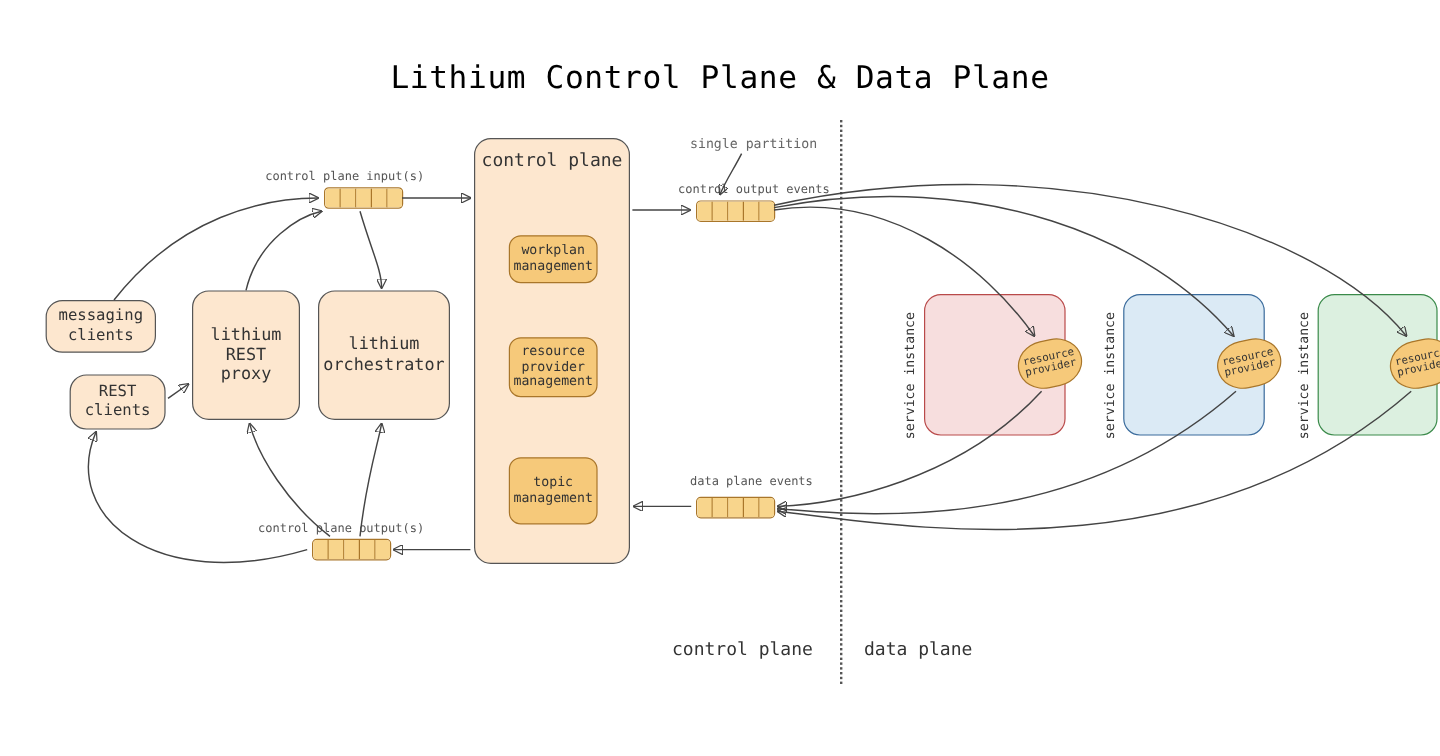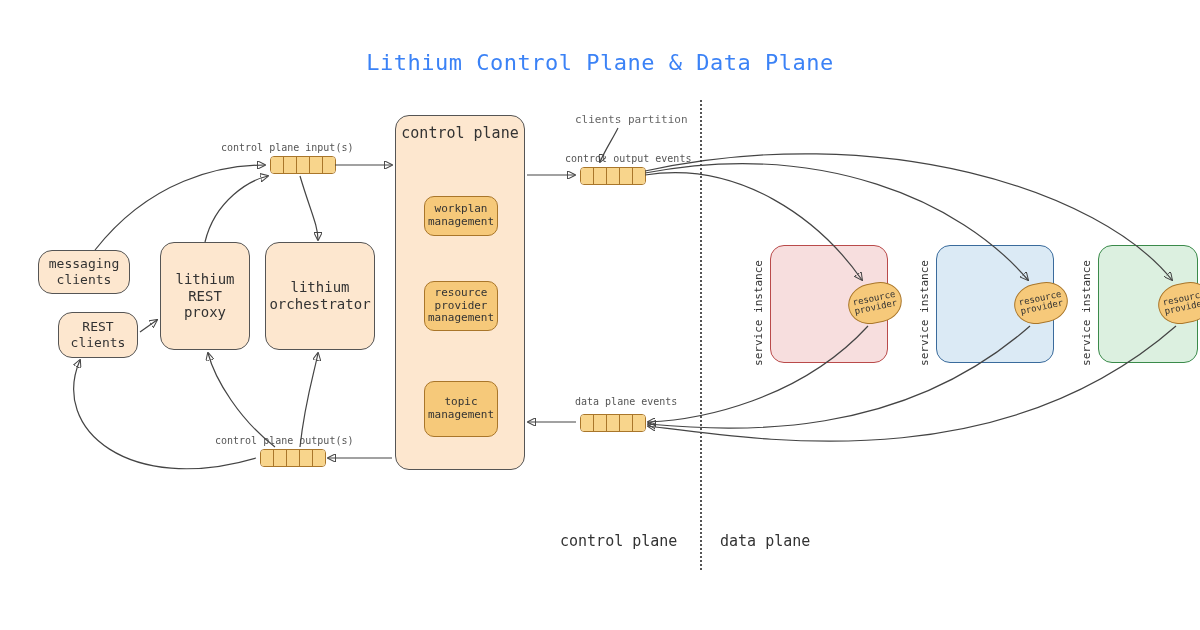--- a/index.html
+++ b/index.html
@@ -1,17 +1,17 @@
 <!DOCTYPE html>
 <html><head>
 <meta charset="utf-8">
 <style>
 html,body{margin:0;padding:0;width:1200px;height:630px;background:#fff;font-family:ui-monospace,Menlo,Consolas,monospace;color:#333}
 .canvas{position:relative;width:1200px;height:630px}
-.title{position:absolute;left:50%;top:50px;transform:translateX(-50%);font-size:22px;letter-spacing:.5px;color:#3b82f6}
+.title{position:absolute;left:50%;top:50px;transform:translateX(-50%);font-size:26px;letter-spacing:.5px;color:#000000}
 .box{position:absolute;border:1.5px solid #555;border-radius:14px;background:#fde7cf;display:flex;align-items:center;justify-content:center;text-align:center;font-size:14px;line-height:1.2;padding:6px;box-sizing:border-box}
 .box.small{font-size:13px}
 .container{position:absolute;border:1.5px solid #555;border-radius:14px;background:#fde7cf;box-sizing:border-box}
 .container .hdr{position:absolute;top:8px;left:0;right:0;text-align:center;font-size:15px}
 .inner{position:absolute;border:1.5px solid #a9762a;border-radius:10px;background:#f6c97a;font-size:11px;display:flex;align-items:center;justify-content:center;text-align:center;line-height:1.15;padding:4px;box-sizing:border-box}
 .queue{position:absolute;display:flex;border:1.5px solid #a9762a;border-radius:4px;overflow:hidden}
 .queue .cell{width:12px;height:16px;background:#f8d58c;border-right:1px solid #a9762a}
 .queue .cell:last-child{border-right:none}
 .qlabel{position:absolute;font-size:10px;color:#555}
 .note{position:absolute;font-size:11px;color:#666}
@@ -84,21 +84,21 @@
 
   <div class="qlabel" style="left:575px;top:396px">data plane events</div>
   <div class="queue" style="left:580px;top:414px">
       <div class="cell"></div>
       <div class="cell"></div>
       <div class="cell"></div>
       <div class="cell"></div>
       <div class="cell"></div>
     </div>
 
-  <div class="note" style="left:575px;top:113px">clients partition</div>
+  <div class="note" style="left:575px;top:113px">single partition</div>
 
   <div class="divider" style="left:700px"></div>
   <div class="section" style="left:560px;top:532px">control plane</div>
   <div class="section" style="left:720px;top:532px">data plane</div>
 
   <div class="svclabel" style="left:752px;top:260px">service instance</div>
   <div class="svc red" style="left:770px;top:245px;width:118px;height:118px"></div>
   <div class="rp" style="left:848px;top:283px;width:54px;height:40px;white-space:pre">resource
 provider</div>
 

